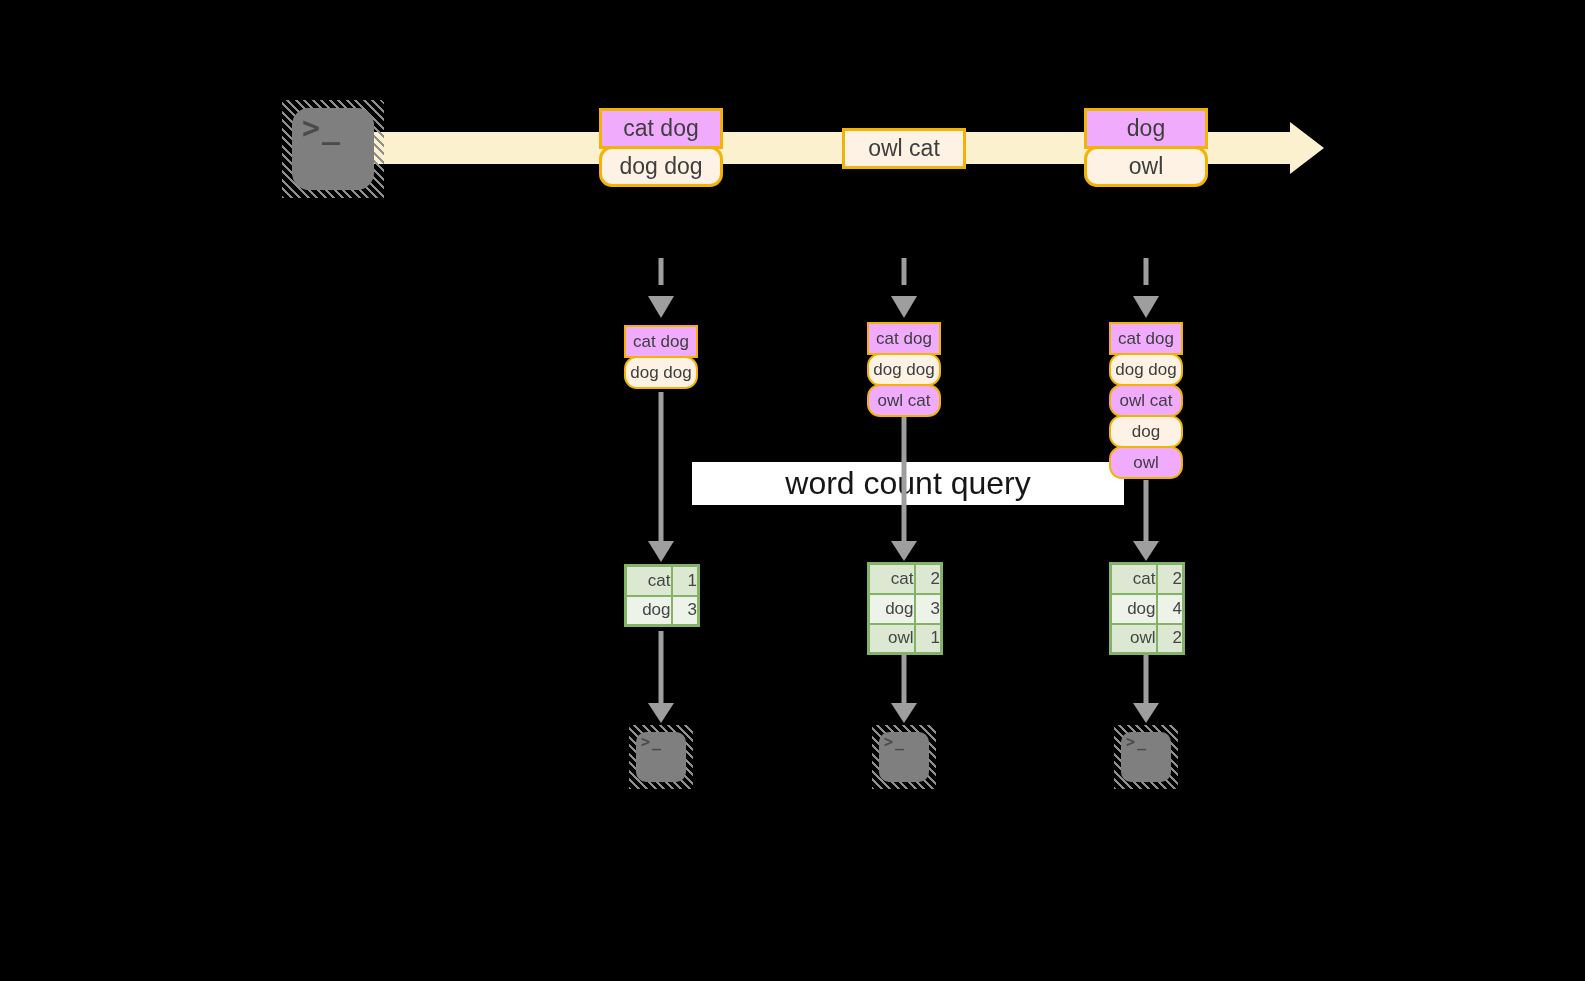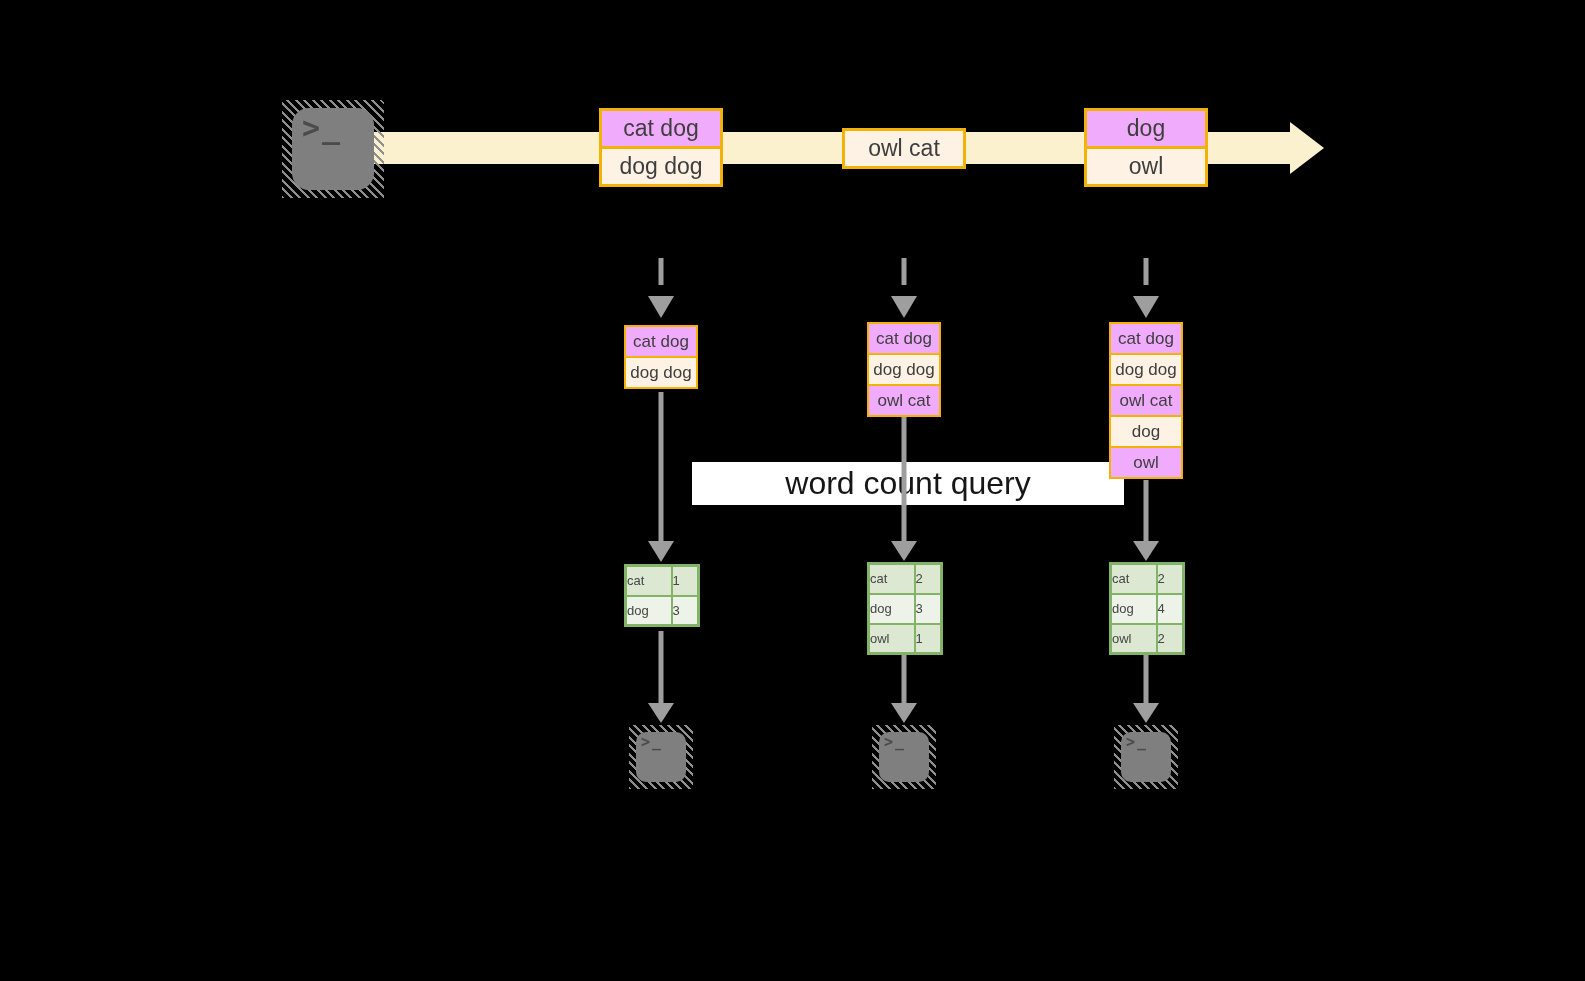--- a/index.html
+++ b/index.html
@@ -25,42 +25,42 @@
   }
   .term-big .term-glyph{left:10px;top:2px;font-size:30px;}
   .term-small .term-glyph{left:5px;top:1px;font-size:15px;}
 
   
   .obox{position:absolute;z-index:3;}
   .ocell{
     box-sizing:border-box;border:3px solid #f2b206;color:#3e3e3e;
     display:flex;align-items:center;justify-content:center;
   }
-  .ocell + .ocell{margin-top:-3px;}
+  .ocell + .ocell{margin-top:-3px;border-radius:13px;}
   .event .ocell{width:124px;height:41px;font-size:23px;}
   .stack .ocell{width:74px;height:33px;font-size:17px;border-width:2px;}
   .stack .ocell + .ocell{margin-top:-2px;}
   .peach{background:#f0abfc;}
   .cream{background:#fdf2e4;}
 
   
   .query-label{
     position:absolute;left:692px;top:462px;width:432px;height:43px;z-index:1;
     background:#ffffff;color:#161616;font-size:32px;
     display:flex;align-items:center;justify-content:center;white-space:nowrap;
   }
 
   
   .gtable{
     position:absolute;z-index:3;border-collapse:collapse;
     border:3px solid #82b366;color:#454545;
   }
   .gtable td{
-    box-sizing:border-box;border:2px solid #82b366;text-align:left;
-    font-size:13px;height:30px;padding:0;
+    box-sizing:border-box;border:2px solid #82b366;text-align:right;
+    font-size:17px;height:30px;padding:0;
   }
   .gtable td.word{width:46px;}
   .gtable td.count{width:27px;}
   .gtable tr:nth-child(odd) td{background:#dce8d2;}
   .gtable tr:nth-child(even) td{background:#eef3e9;}
 </style>
 </head>
 <body>
 
 <div class="canvas">

